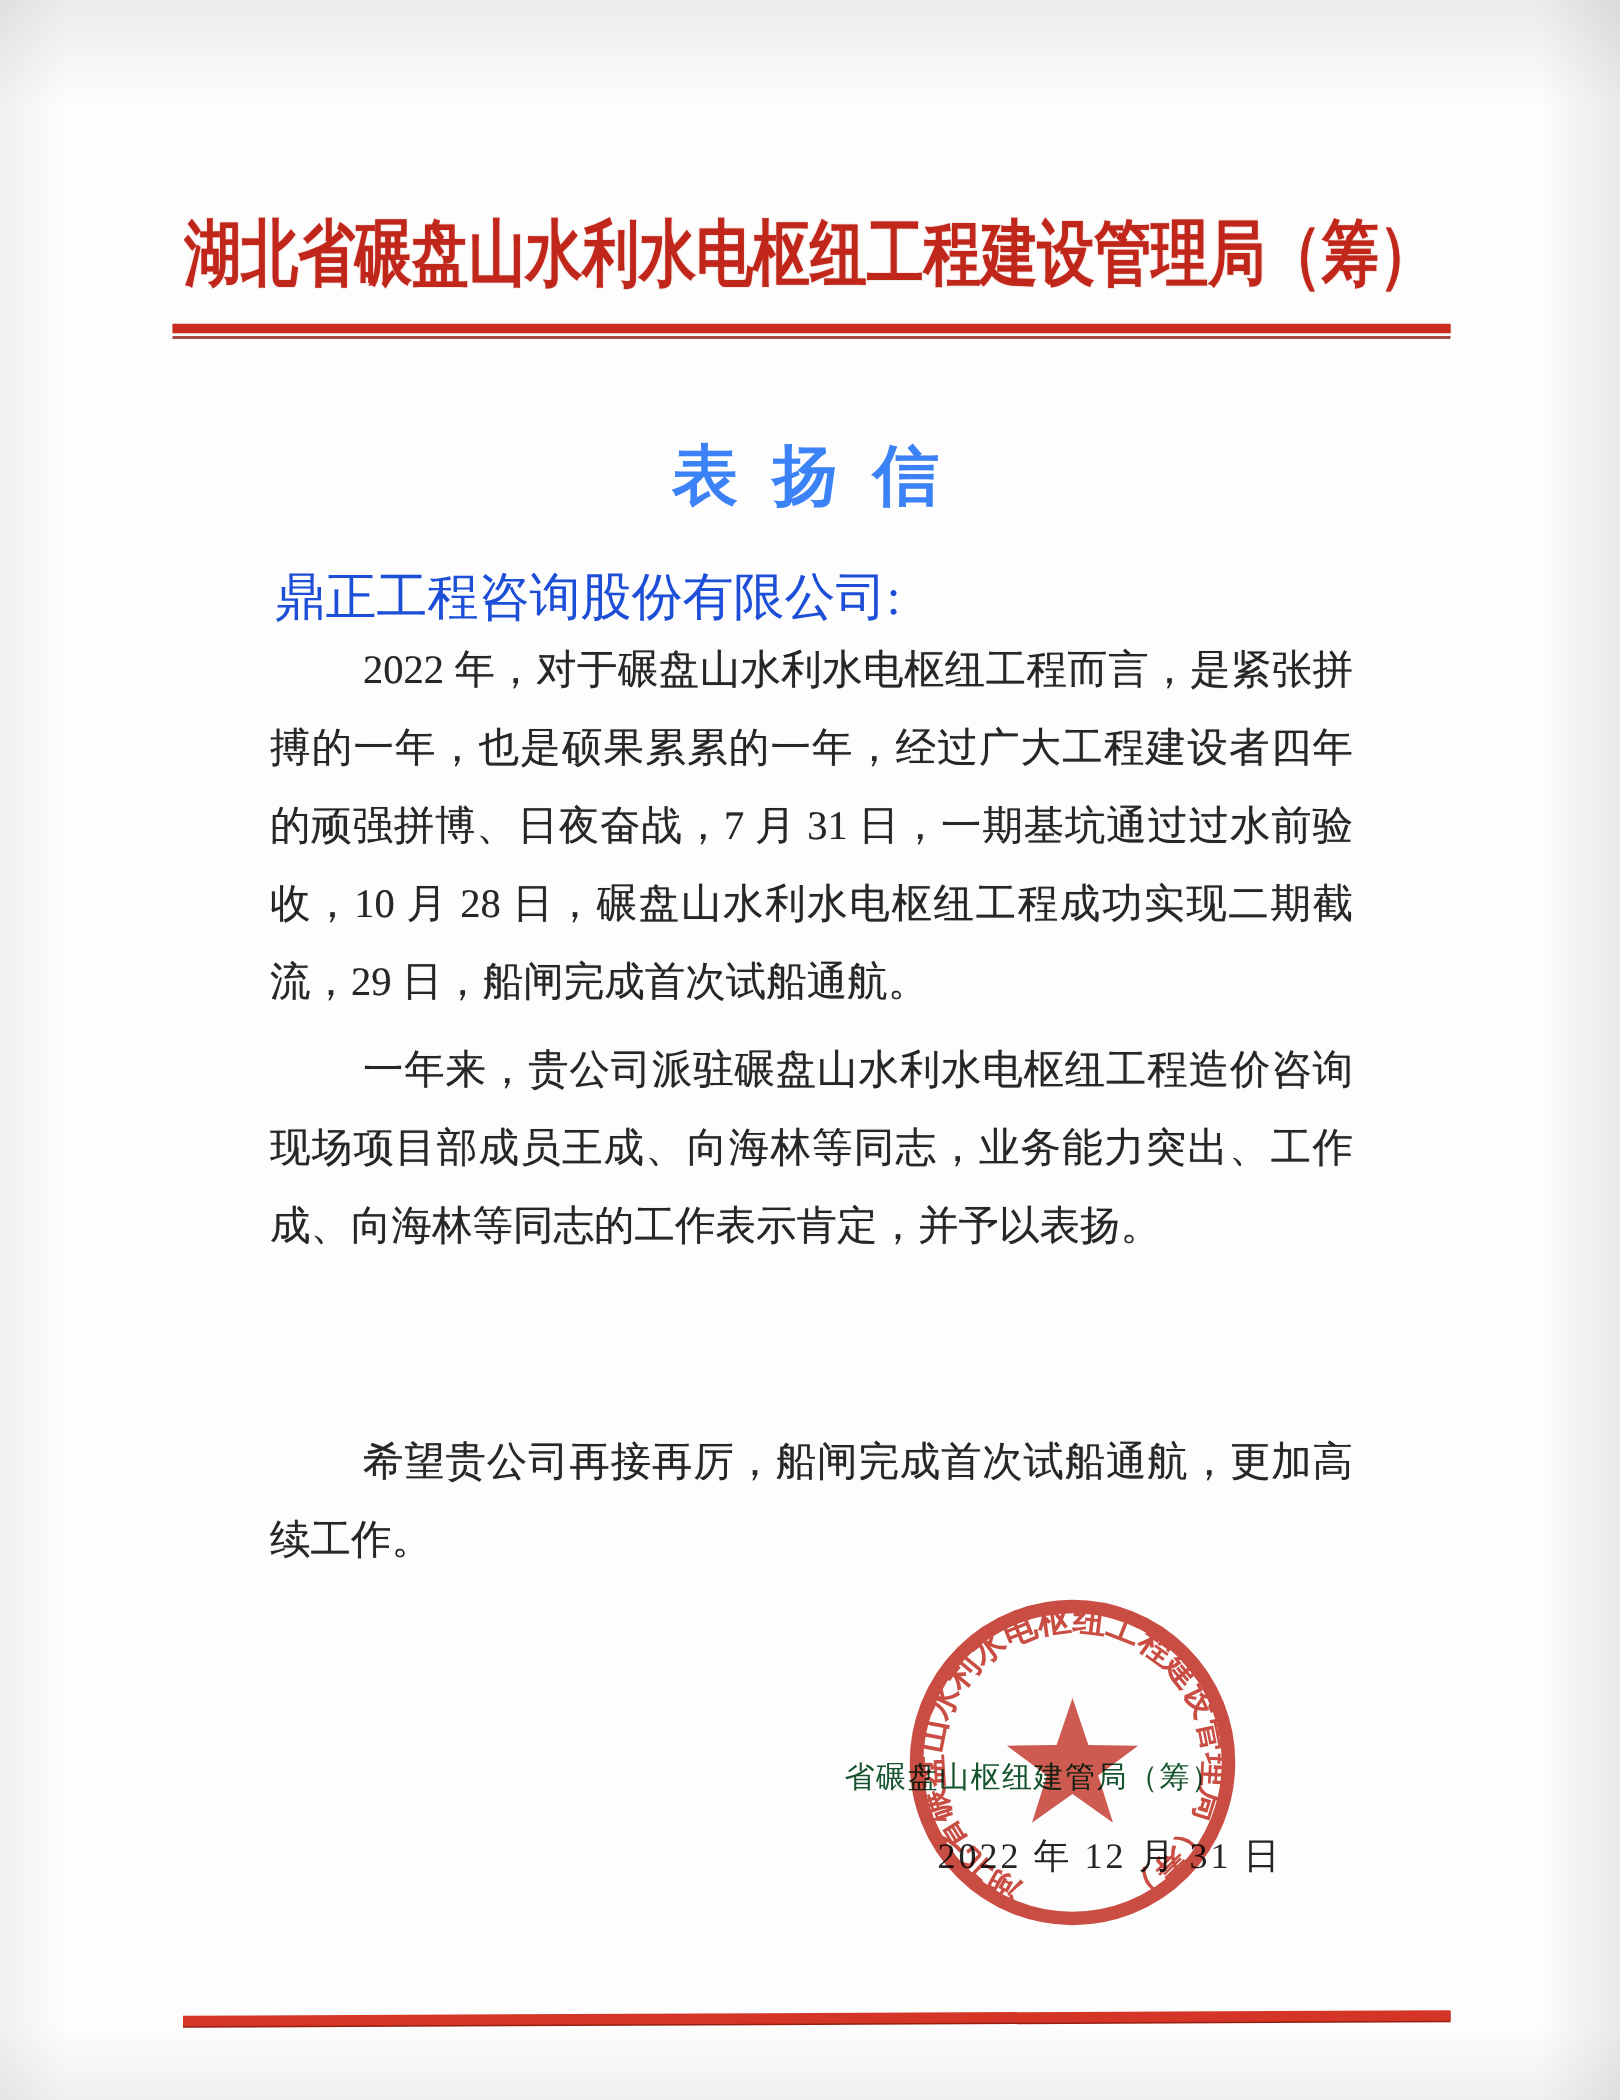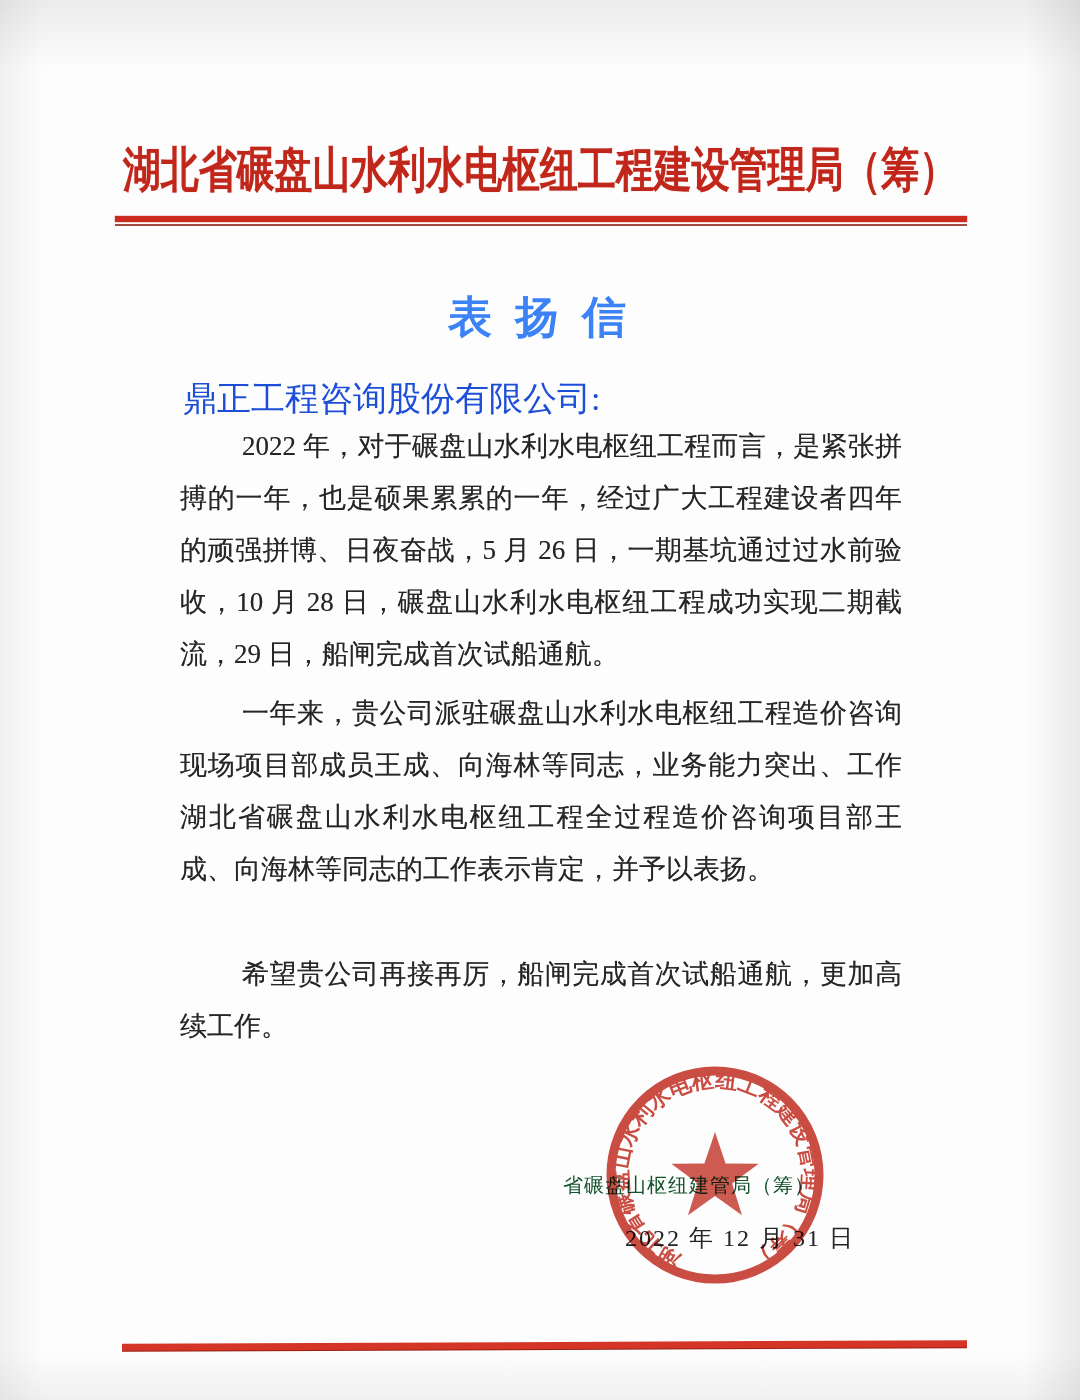--- a/index.html
+++ b/index.html
@@ -87,29 +87,28 @@
     <div class="thin"></div>
   </div>
 
   <div class="letter-title">表 扬 信</div>
 
   <div class="salutation">鼎正工程咨询股份有限公司:</div>
 
   <div class="para p1">
     <div class="line j ind">2022 年，对于碾盘山水利水电枢纽工程而言，是紧张拼</div>
     <div class="line j">搏的一年，也是硕果累累的一年，经过广大工程建设者四年</div>
-    <div class="line j">的顽强拼博、日夜奋战，5 月 26 日，一期基坑通过过水前验</div>
+    <div class="line j">的顽强拼博、日夜奋战，7 月 31 日，一期基坑通过过水前验</div>
     <div class="line j">收，10 月 28 日，碾盘山水利水电枢纽工程成功实现二期截</div>
     <div class="line">流，29 日，船闸完成首次试船通航。</div>
   </div>
 
   <div class="para p2">
     <div class="line j ind">一年来，贵公司派驻碾盘山水利水电枢纽工程造价咨询</div>
     <div class="line j">现场项目部成员王成、向海林等同志，业务能力突出、工作</div>
-    <div class="line j">湖北省碾盘山水利水电枢纽工程全过程造价咨询项目部王</div>
     <div class="line">成、向海林等同志的工作表示肯定，并予以表扬。</div>
   </div>
 
   <div class="para p3">
     <div class="line j ind">希望贵公司再接再厉，船闸完成首次试船通航，更加高</div>
     <div class="line">续工作。</div>
   </div>
 
   <div class="signature">省碾盘山枢纽建管局（筹）</div>
 

